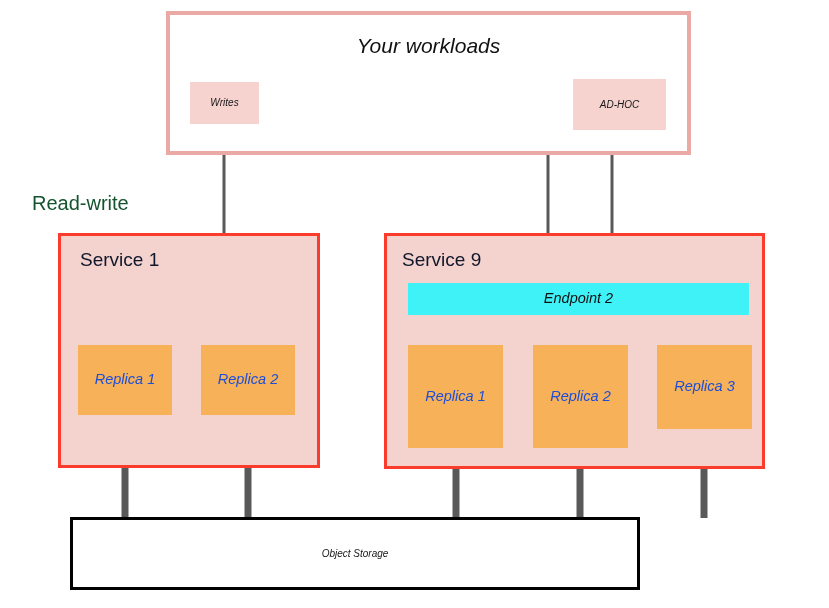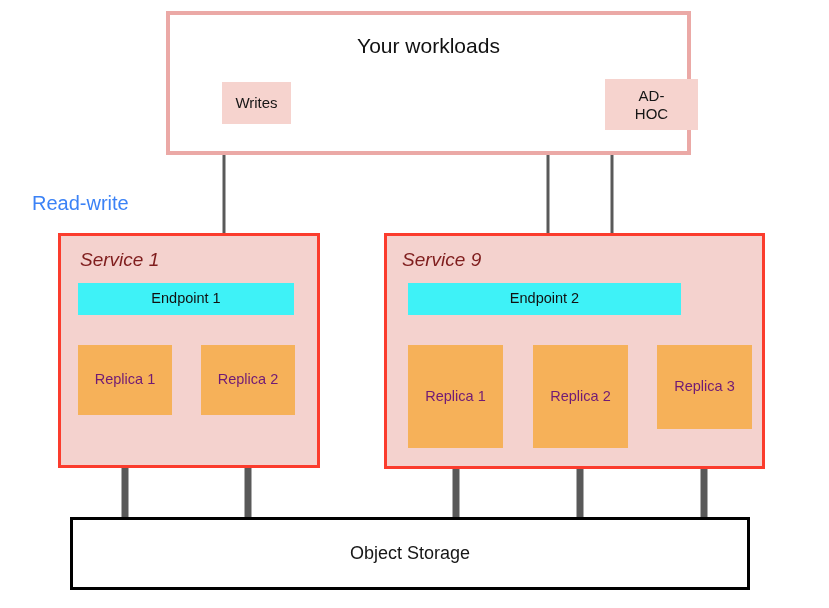--- a/index.html
+++ b/index.html
@@ -23,20 +23,21 @@
     height: 608px;
   }
   .node {
     position: absolute;
     box-sizing: border-box;
     display: flex;
     align-items: center;
     justify-content: center;
     text-align: center;
     line-height: 1.18;
+    font-style: italic;
   }
 
   
   #workloads-box {
     left: 166px;
     top: 11px;
     width: 525px;
     height: 144px;
     background: #ffffff;
     border: 4px solid #eba9a6;
@@ -49,89 +50,87 @@
     width: 525px;
     height: 30px;
     font-size: 21px;
     color: #111111;
   }
 
   
   .workload-chip {
     background: #f6d3ce;
     border: none;
-    font-size: 15px;
+    font-size: 10px;
     color: #161616;
     padding: 2px 20px;
-    margin-left: 32px;
   }
   #chip-writes   { left: 190px; top: 82px; width: 69px;  height: 42px; }
   #chip-analytics{ left: 411px; top: 79px; width: 155px; height: 51px; }
   #chip-adhoc    { left: 573px; top: 79px; width: 93px;  height: 51px; }
 
   
   .side-label {
     position: absolute;
     font-size: 20px;
-    color: #3b82f6;
+    color: #14532d;
     white-space: nowrap;
   }
   #label-read-write { left: 32px;  top: 192px; }
   #label-read-only  { left: 646px; top: 192px; }
 
   
   .service-box {
     background: #f4d2ce;
     border: 3px solid #fb3c2d;
     display: block;
   }
   #service-1-box { left: 58px;  top: 233px; width: 262px; height: 235px; }
   #service-2-box { left: 384px; top: 233px; width: 381px; height: 236px; }
   .service-title {
     position: absolute;
     font-size: 19px;
-    color: #7f1d1d;
+    color: #0f172a;
     white-space: nowrap;
-    font-style: italic;
   }
   #service-1-title { left: 80px;  top: 249px; }
   #service-2-title { left: 402px; top: 249px; }
 
   
   .endpoint-box {
     background: #3ef2f7;
     border: none;
     font-size: 14.5px;
     color: #111111;
   }
   #endpoint-1 { left: 78px;  top: 283px; width: 216px; height: 32px; }
-  #endpoint-2 { left: 408px; top: 283px; width: 273px; height: 32px; }
+  #endpoint-2 { left: 408px; top: 283px; width: 341px; height: 32px; }
 
   
   .replica-box {
     background: #f6b159;
     border: none;
     font-size: 14.5px;
-    color: #701a75;
+    color: #1d4ed8;
   }
   #s1-replica-1 { left: 78px;  top: 345px; width: 94px; height: 70px; }
   #s1-replica-2 { left: 201px; top: 345px; width: 94px; height: 70px; }
   #s2-replica-1 { left: 408px; top: 345px; width: 95px; height: 103px; }
   #s2-replica-2 { left: 533px; top: 345px; width: 95px; height: 103px; }
   #s2-replica-3 { left: 657px; top: 345px; width: 95px; height: 84px; }
 
   
   #object-storage-box {
     left: 70px;
     top: 517px;
-    width: 680px;
+    width: 570px;
     height: 73px;
     background: #ffffff;
     border: 3px solid #000000;
-    font-size: 18px;
+    font-size: 10px;
     color: #161616;
   }
 
   
   #connectors {
     position: absolute;
     left: 0;
     top: 0;
     width: 829px;
     height: 608px;
@@ -172,21 +171,20 @@
   <div class="node" id="workloads-box"></div>
   <div class="node" id="workloads-title">Your workloads</div>
 
   <div class="node workload-chip" id="chip-writes">Writes</div>
   <div class="node workload-chip" id="chip-adhoc">AD-HOC</div>
 
   <div class="side-label" id="label-read-write">Read-write</div>
 
   <div class="node service-box" id="service-1-box"></div>
   <div class="service-title" id="service-1-title">Service 1</div>
-  <div class="node endpoint-box" id="endpoint-1">Endpoint 1</div>
   <div class="node replica-box" id="s1-replica-1">Replica 1</div>
   <div class="node replica-box" id="s1-replica-2">Replica 2</div>
 
   <div class="node service-box" id="service-2-box"></div>
   <div class="service-title" id="service-2-title">Service 9</div>
   <div class="node endpoint-box" id="endpoint-2">Endpoint 2</div>
   <div class="node replica-box" id="s2-replica-1">Replica 1</div>
   <div class="node replica-box" id="s2-replica-2">Replica 2</div>
   <div class="node replica-box" id="s2-replica-3">Replica 3</div>
 

